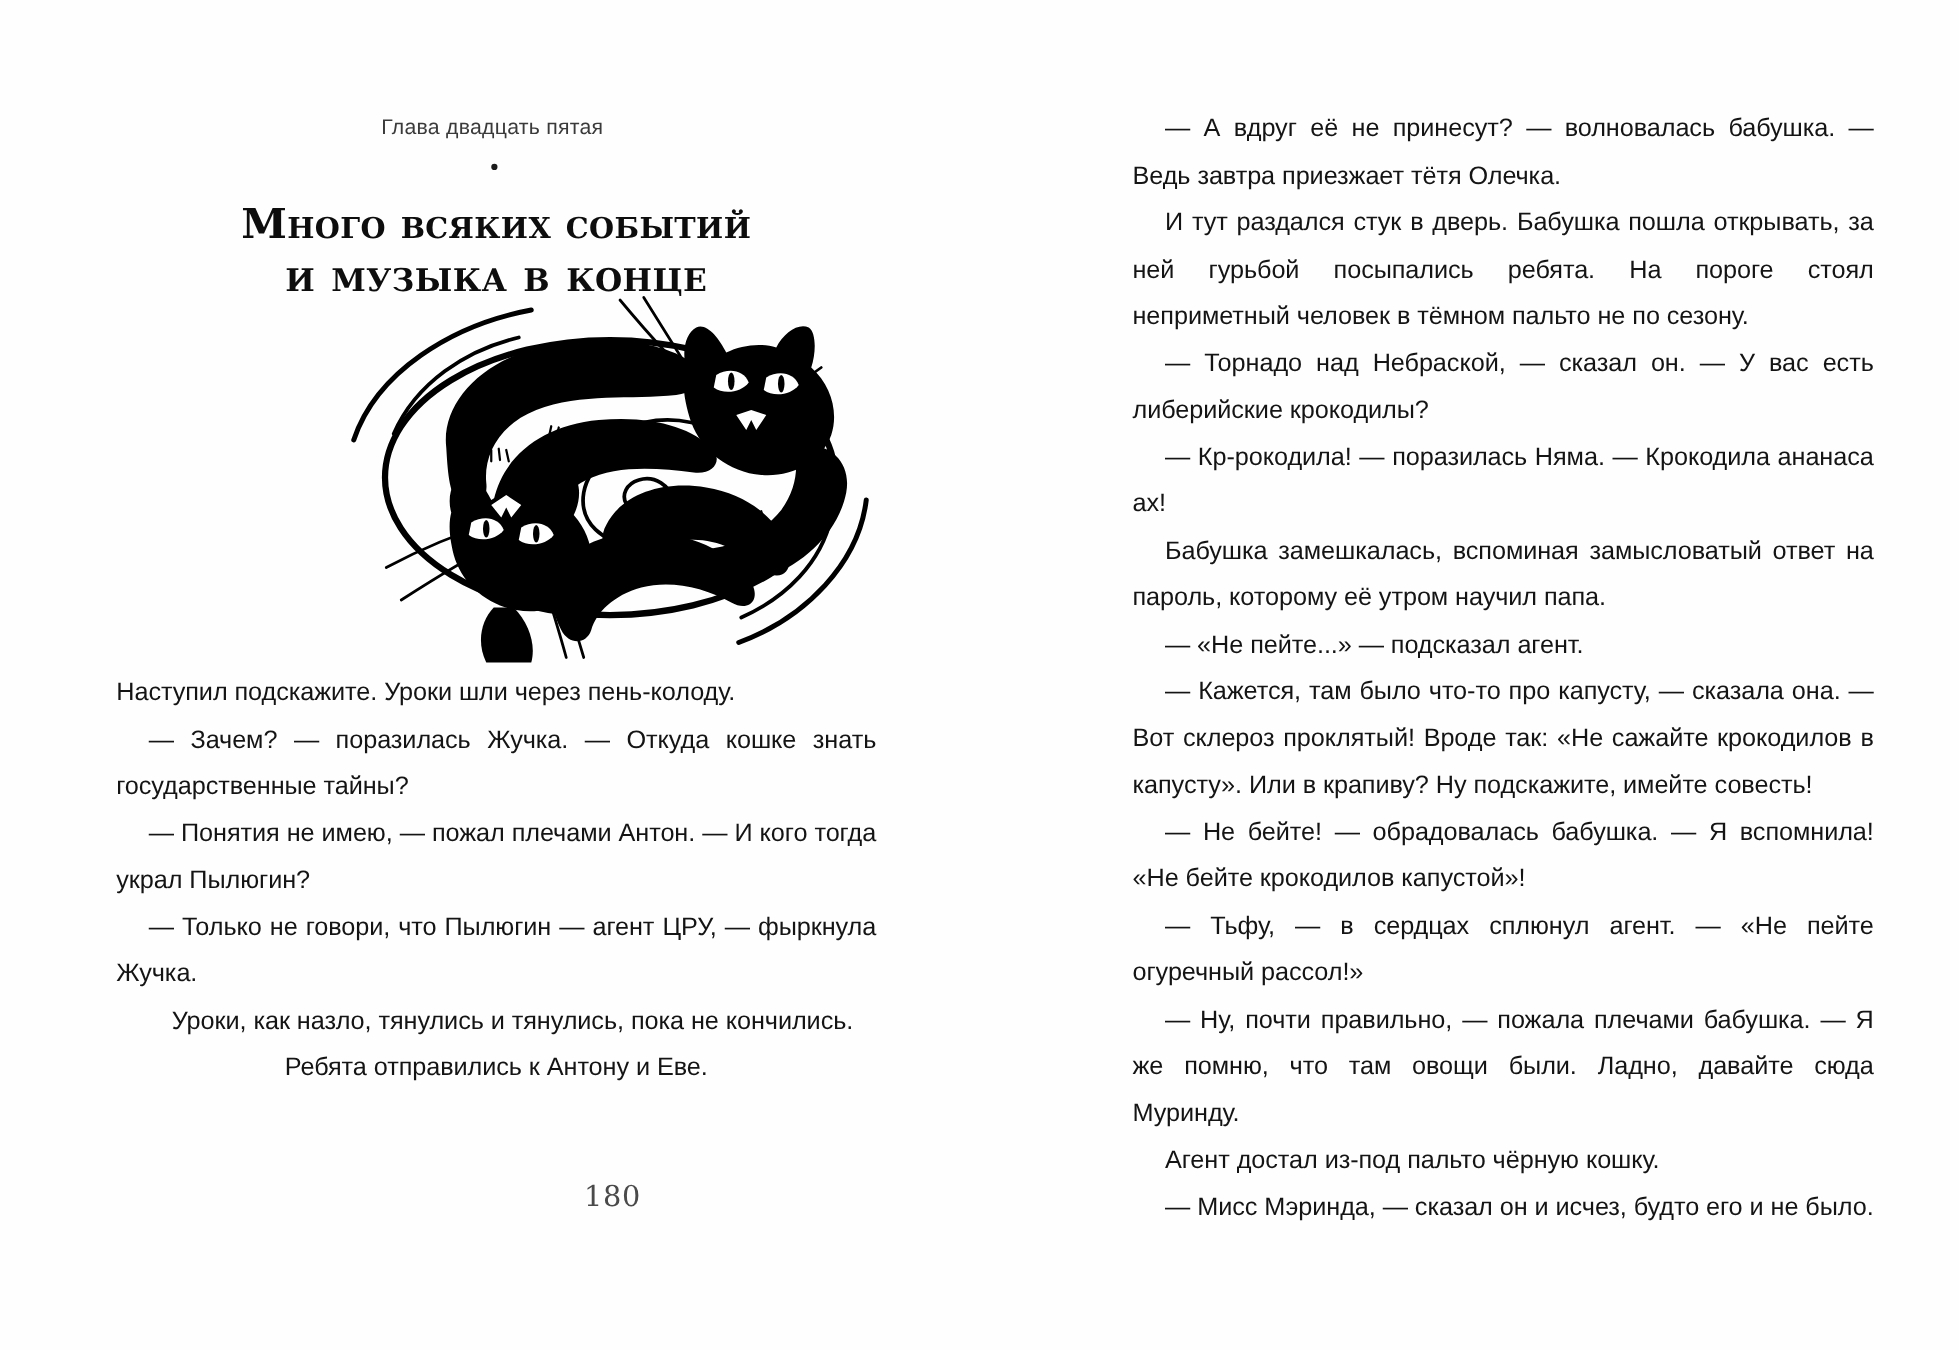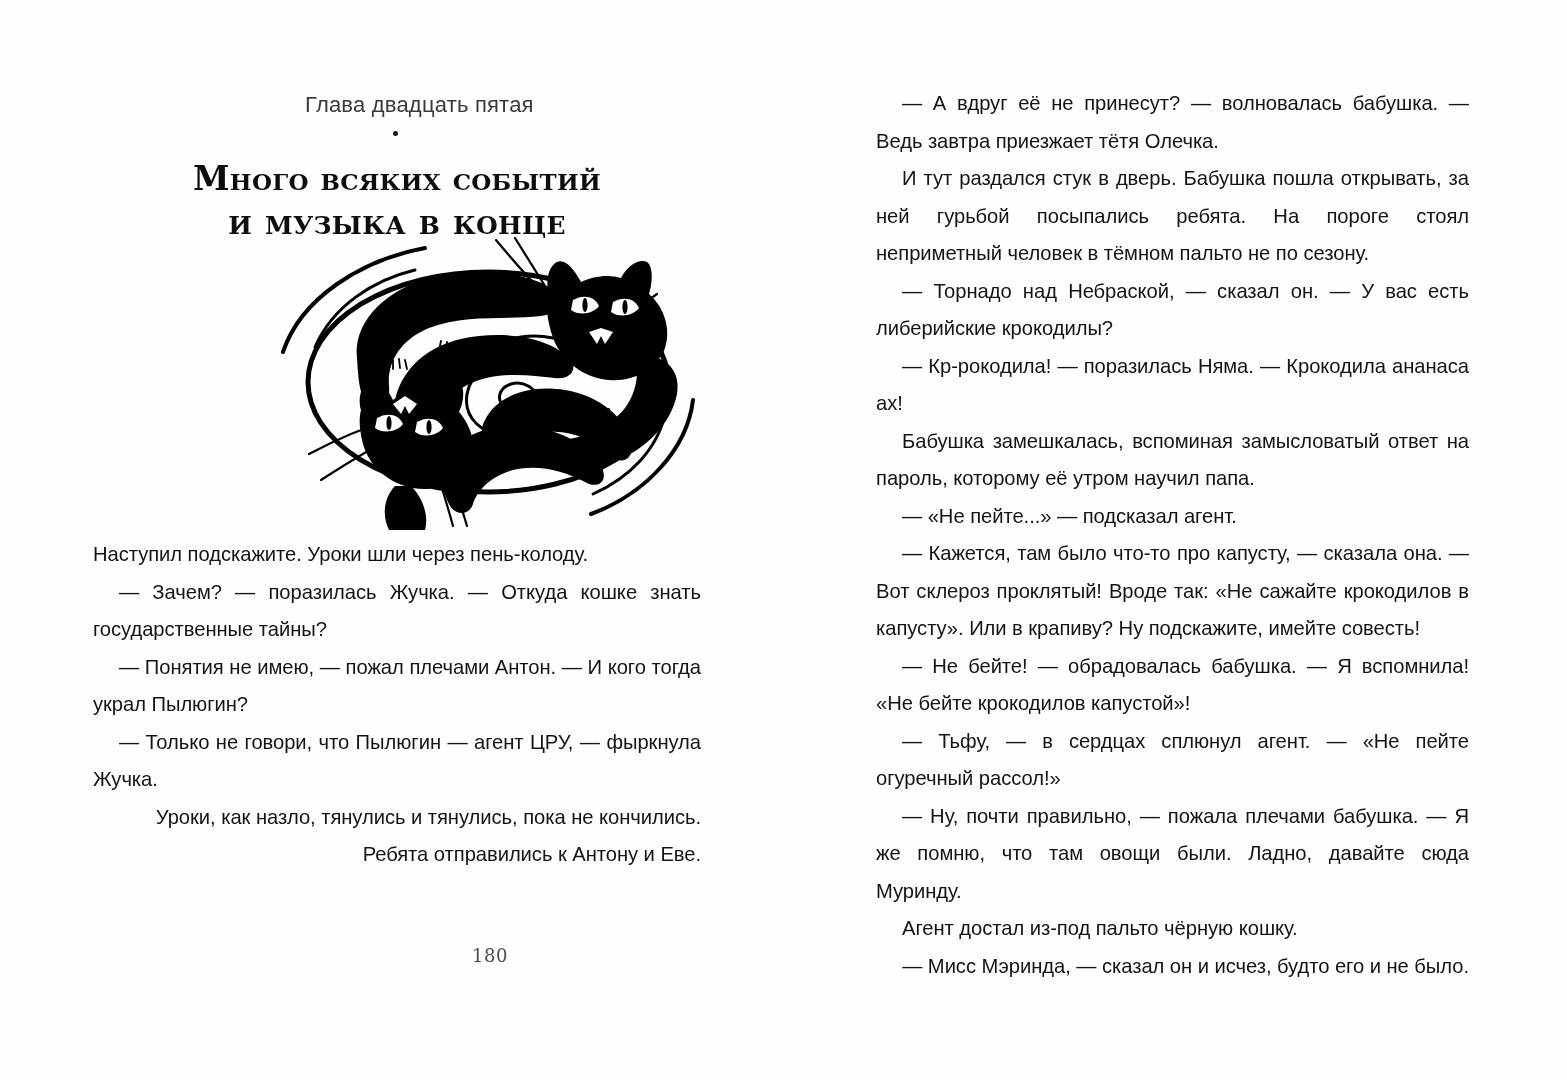--- a/index.html
+++ b/index.html
@@ -22,28 +22,28 @@
     background: #fffefe;
   }
 
   
   .page {
     position: absolute;
     top: 0;
     height: 1080px;
   }
   .page-left  { left: 93px;  width: 608px; }
-  .page-right { left: 876px; width: 593px; text-decoration: underline; }
+  .page-right { left: 906px; width: 593px; text-decoration: underline; }
 
   
   .chapter-label {
     position: absolute;
     top: 92px;
     left: 212px;
-    font-size: 22px;
+    font-size: 17px;
     letter-spacing: 0.2px;
     color: #3a3a3a;
     font-family: "Liberation Sans", sans-serif;
     white-space: nowrap;
   }
   .chapter-dot {
     position: absolute;
     top: 131px;
     left: 300px;
     width: 5px;
@@ -98,28 +98,28 @@
     top: 85px;
     left: 0;
     width: 593px;
   }
   .body-text p {
     margin: 0;
     text-indent: 26px;
     white-space: pre-wrap;
   }
   .body-text p.no-indent { text-indent: 0; }
-  .body-text p:last-child { text-align: right; }
+  .body-text p:last-child { text-align: center; }
 
   
   .folio {
     position: absolute;
     top: 945px;
     font-family: "DejaVu Serif", serif;
-    font-size: 18px;
+    font-size: 23px;
     color: #4a4a4a;
     text-align: center;
     letter-spacing: 0.5px;
   }
   .folio-left  { left: 93px;  width: 608px; }
 </style>
 </head>
 <body>
 
 <div class="page-spread">

